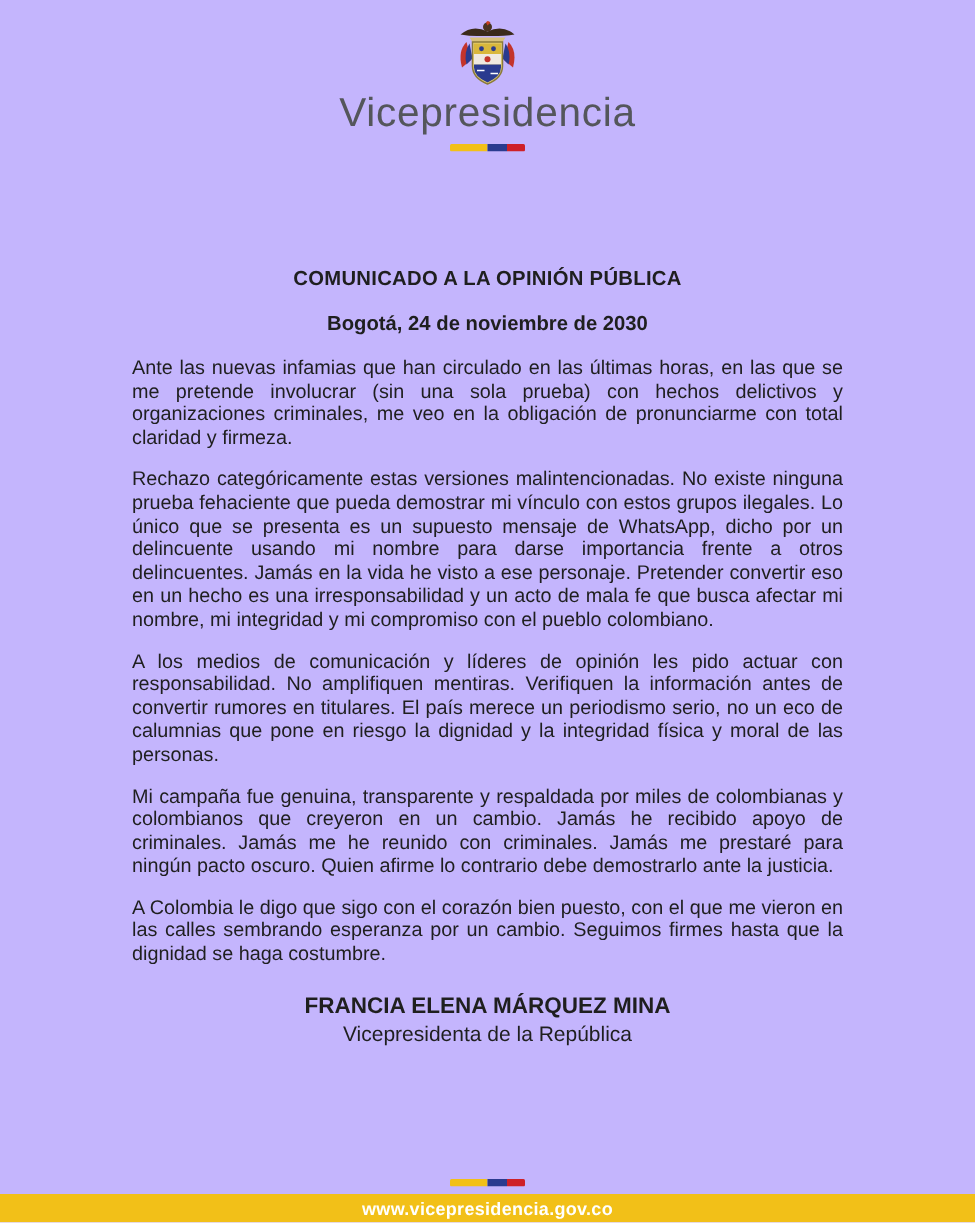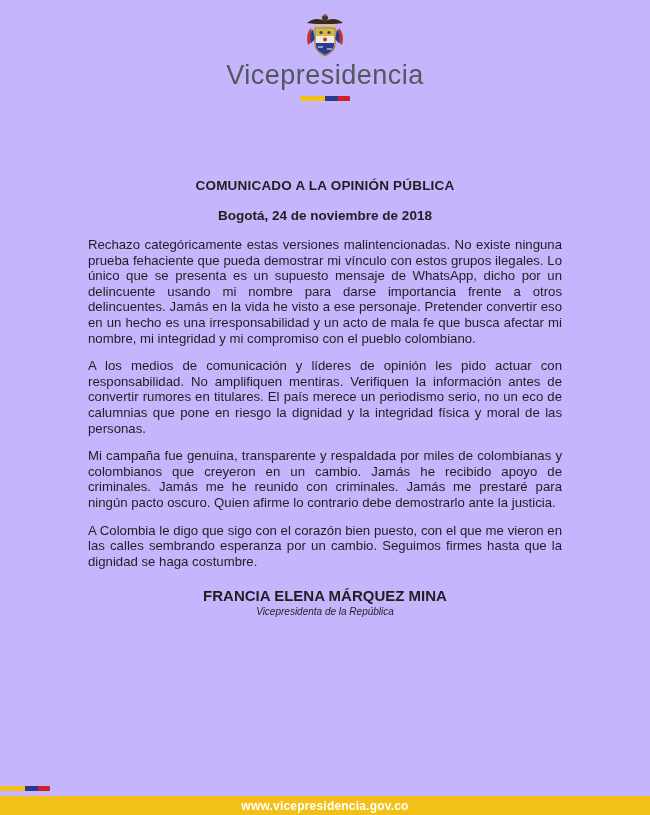--- a/index.html
+++ b/index.html
@@ -70,32 +70,31 @@
   .signature {
     margin-top: 18px;
     text-align: center;
   }
   .sig-name {
     font-weight: bold;
     font-size: 15px;
     margin: 0;
   }
   .sig-role {
-    font-size: 10px;
+    font-size: 14px;
     margin: 2px 0 0 0;
-    font-style: italic;
   }
 
   
   .footer {
     position: absolute;
     left: 0; right: 0; bottom: 0;
     display: flex;
     flex-direction: column;
-    align-items: flex-start;
+    align-items: center;
   }
   .footer .tricolor { margin: 0 0 5px 0; }
   .footer-band {
     width: 100%;
     height: 19px;
     display: flex;
     align-items: center;
     justify-content: center;
   }
   .footer-url {
@@ -138,23 +137,24 @@
     <div class="logo-text" style="color: rgb(84, 86, 91);">Vicepresidencia</div>
     <div class="tricolor">
       <div class="y" style="background: rgb(242, 192, 24);"></div>
       <div class="b" style="background: rgb(42, 59, 143);"></div>
       <div class="r" style="background: rgb(206, 32, 39);"></div>
     </div>
   </div>
 
   <div class="doc">
     <h1 class="doc-title">COMUNICADO A LA OPINIÓN PÚBLICA</h1>
-    <div class="doc-date">Bogotá, 24 de noviembre de 2018</div>
+    <div class="doc-date">Bogotá, 24 de noviembre de 2030</div>
 
     <div class="paragraphs">
+      <p>Ante las nuevas infamias que han circulado en las últimas horas, en las que se me pretende involucrar (sin una sola prueba) con hechos delictivos y organizaciones criminales, me veo en la obligación de pronunciarme con total claridad y firmeza.</p>
       <p>Rechazo categóricamente estas versiones malintencionadas. No existe ninguna prueba fehaciente que pueda demostrar mi vínculo con estos grupos ilegales. Lo único que se presenta es un supuesto mensaje de WhatsApp, dicho por un delincuente usando mi nombre para darse importancia frente a otros delincuentes. Jamás en la vida he visto a ese personaje. Pretender convertir eso en un hecho es una irresponsabilidad y un acto de mala fe que busca afectar mi nombre, mi integridad y mi compromiso con el pueblo colombiano.</p>
       <p>A los medios de comunicación y líderes de opinión les pido actuar con responsabilidad. No amplifiquen mentiras. Verifiquen la información antes de convertir rumores en titulares. El país merece un periodismo serio, no un eco de calumnias que pone en riesgo la dignidad y la integridad física y moral de las personas.</p>
       <p>Mi campaña fue genuina, transparente y respaldada por miles de colombianas y colombianos que creyeron en un cambio. Jamás he recibido apoyo de criminales. Jamás me he reunido con criminales. Jamás me prestaré para ningún pacto oscuro. Quien afirme lo contrario debe demostrarlo ante la justicia.</p>
       <p>A Colombia le digo que sigo con el corazón bien puesto, con el que me vieron en las calles sembrando esperanza por un cambio. Seguimos firmes hasta que la dignidad se haga costumbre.</p>
     </div>
 
     <div class="signature">
       <p class="sig-name">FRANCIA ELENA MÁRQUEZ MINA</p>
       <p class="sig-role">Vicepresidenta de la República</p>
     </div>

